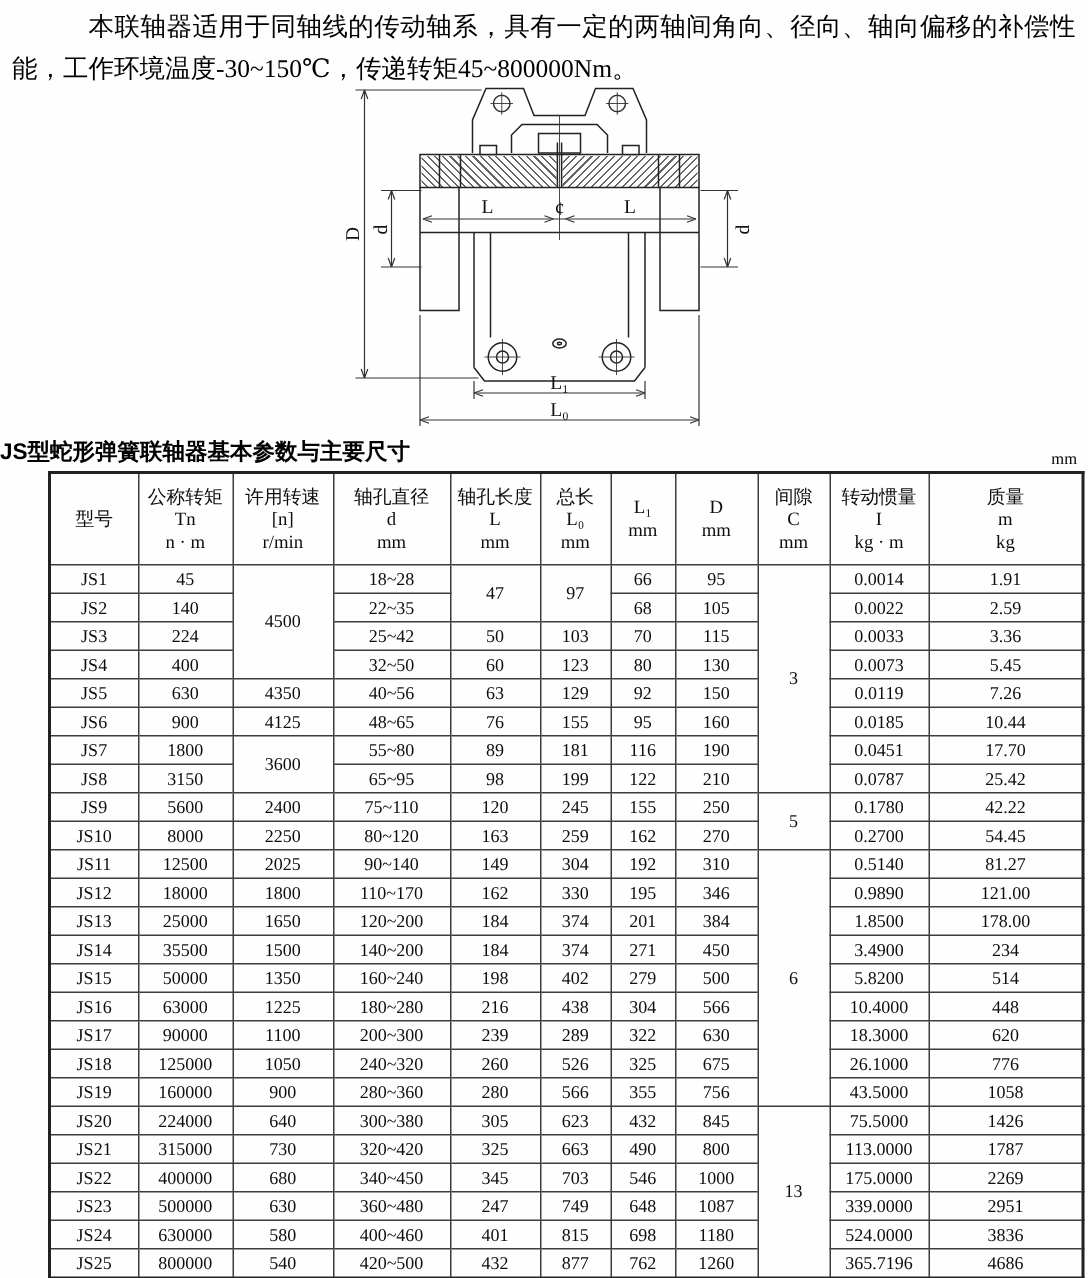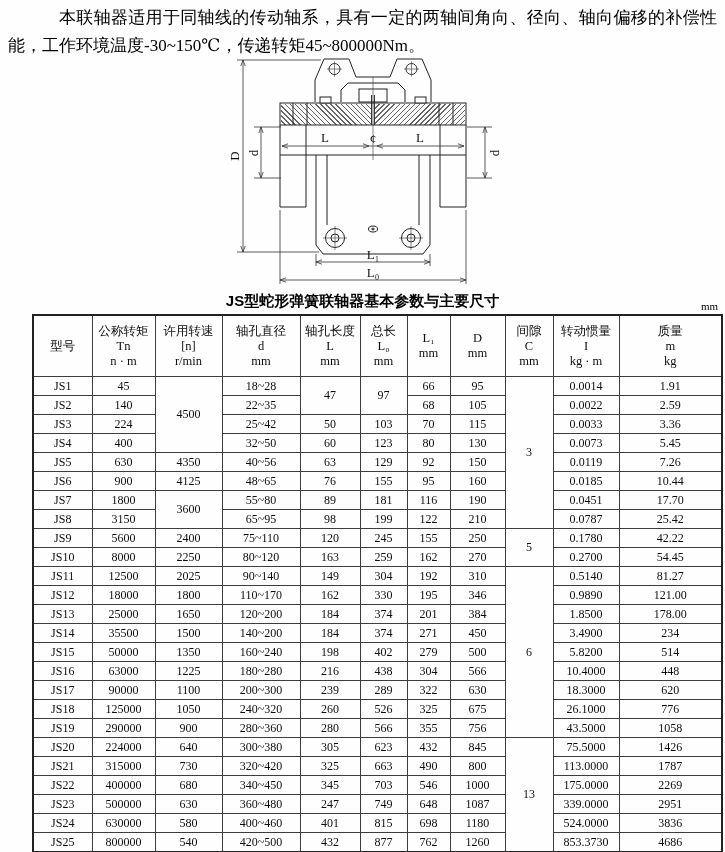--- a/index.html
+++ b/index.html
@@ -19,21 +19,21 @@
     color:#000;margin:0;
   }
   
   .diagram{position:absolute;left:183px;top:50px;width:360px;height:242px;}
   .hatch{position:absolute;height:21px;width:90px;top:54px;}
   .hatch-l{left:98px;background:repeating-linear-gradient(45deg,rgba(0,0,0,0) 0 2.6px,#666 2.6px 3.6px);}
   .hatch-r{left:192px;background:repeating-linear-gradient(135deg,rgba(0,0,0,0) 0 2.6px,#666 2.6px 3.6px);}
   .diagram svg{position:absolute;left:0;top:0;}
   .dim-label{font-family:"Liberation Serif","DejaVu Serif",serif;font-size:13px;fill:#111;}
   
-  .tbl-title{position:absolute;left:0;top:292px;width:725px;text-align:center;}
+  .tbl-title{position:absolute;left:0;top:292px;width:725px;text-align:left;}
   .tbl-title .t{font-family:"Liberation Sans","DejaVu Sans",sans-serif;font-weight:bold;font-size:15px;color:#000;}
   .unit-note{position:absolute;right:7px;top:300px;font-size:11px;color:#000;}
   
   table.params{
     position:absolute;left:32px;top:314px;
     width:689px;border-collapse:collapse;table-layout:fixed;
     font-family:"Liberation Serif","DejaVu Serif",serif;
     font-size:12px;color:#0d0d0d;
     border:2px solid #222;
   }
@@ -392,21 +392,21 @@
         <td>240~320</td>
         <td>260</td>
         <td>526</td>
         <td>325</td>
         <td>675</td>
         <td>26.1000</td>
         <td>776</td>
       </tr>
       <tr>
         <td>JS19</td>
-        <td>290000</td>
+        <td>160000</td>
         <td>900</td>
         <td>280~360</td>
         <td>280</td>
         <td>566</td>
         <td>355</td>
         <td>756</td>
         <td>43.5000</td>
         <td>1058</td>
       </tr>
       <tr>
@@ -472,17 +472,17 @@
       </tr>
       <tr>
         <td>JS25</td>
         <td>800000</td>
         <td>540</td>
         <td>420~500</td>
         <td>432</td>
         <td>877</td>
         <td>762</td>
         <td>1260</td>
-        <td>853.3730</td>
+        <td>365.7196</td>
         <td>4686</td>
       </tr>
     </tbody>
 </table>
 
 </body></html>

